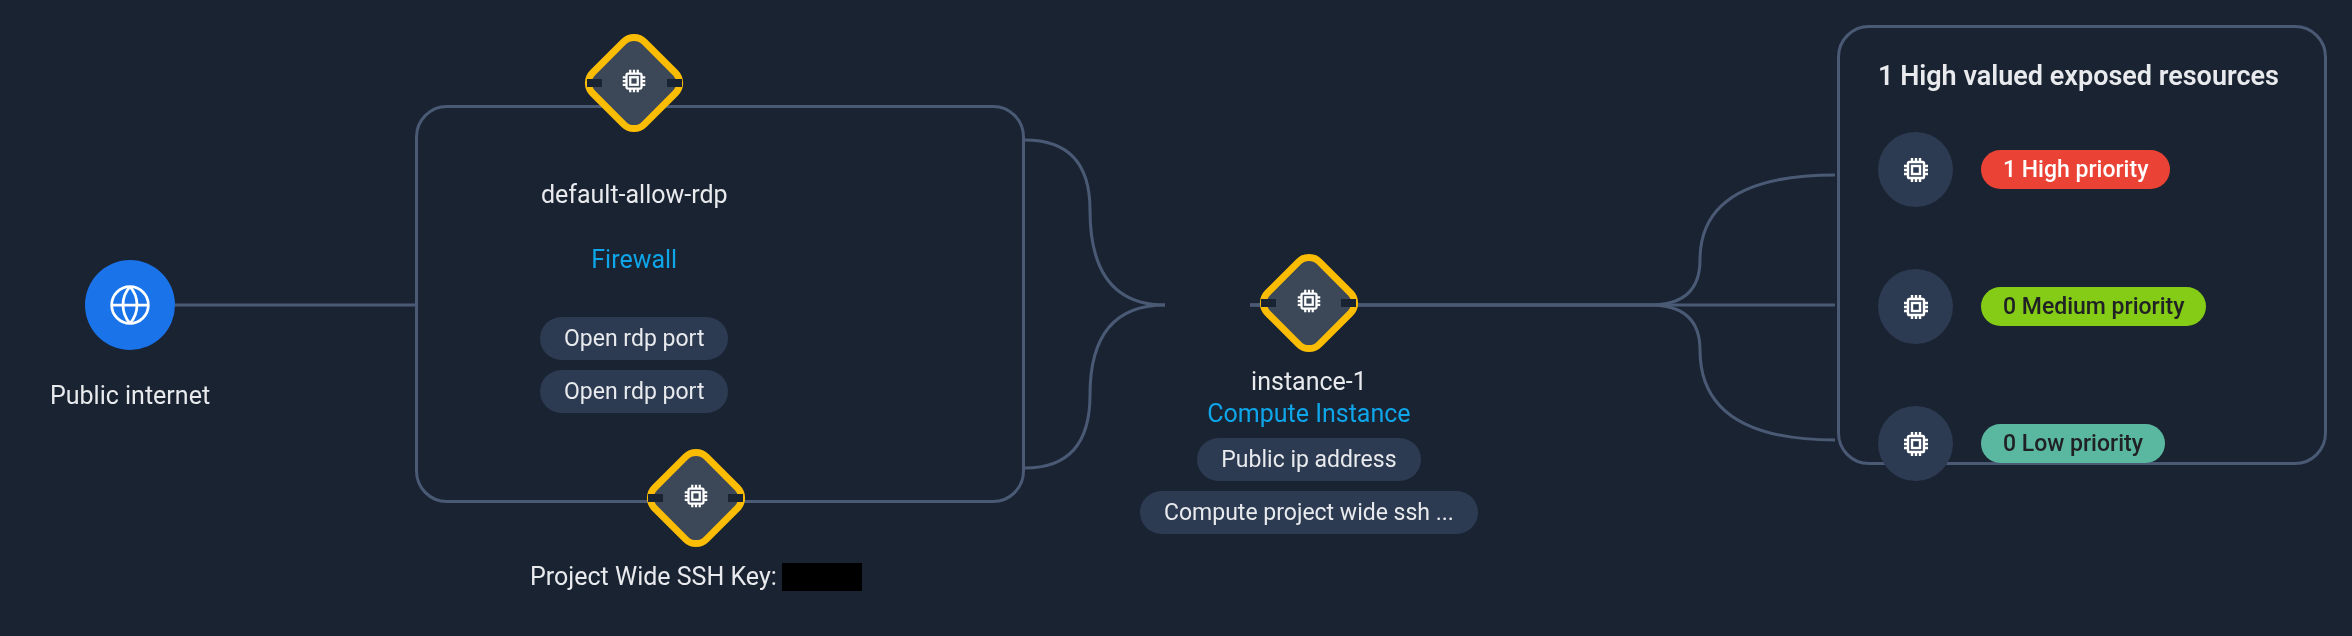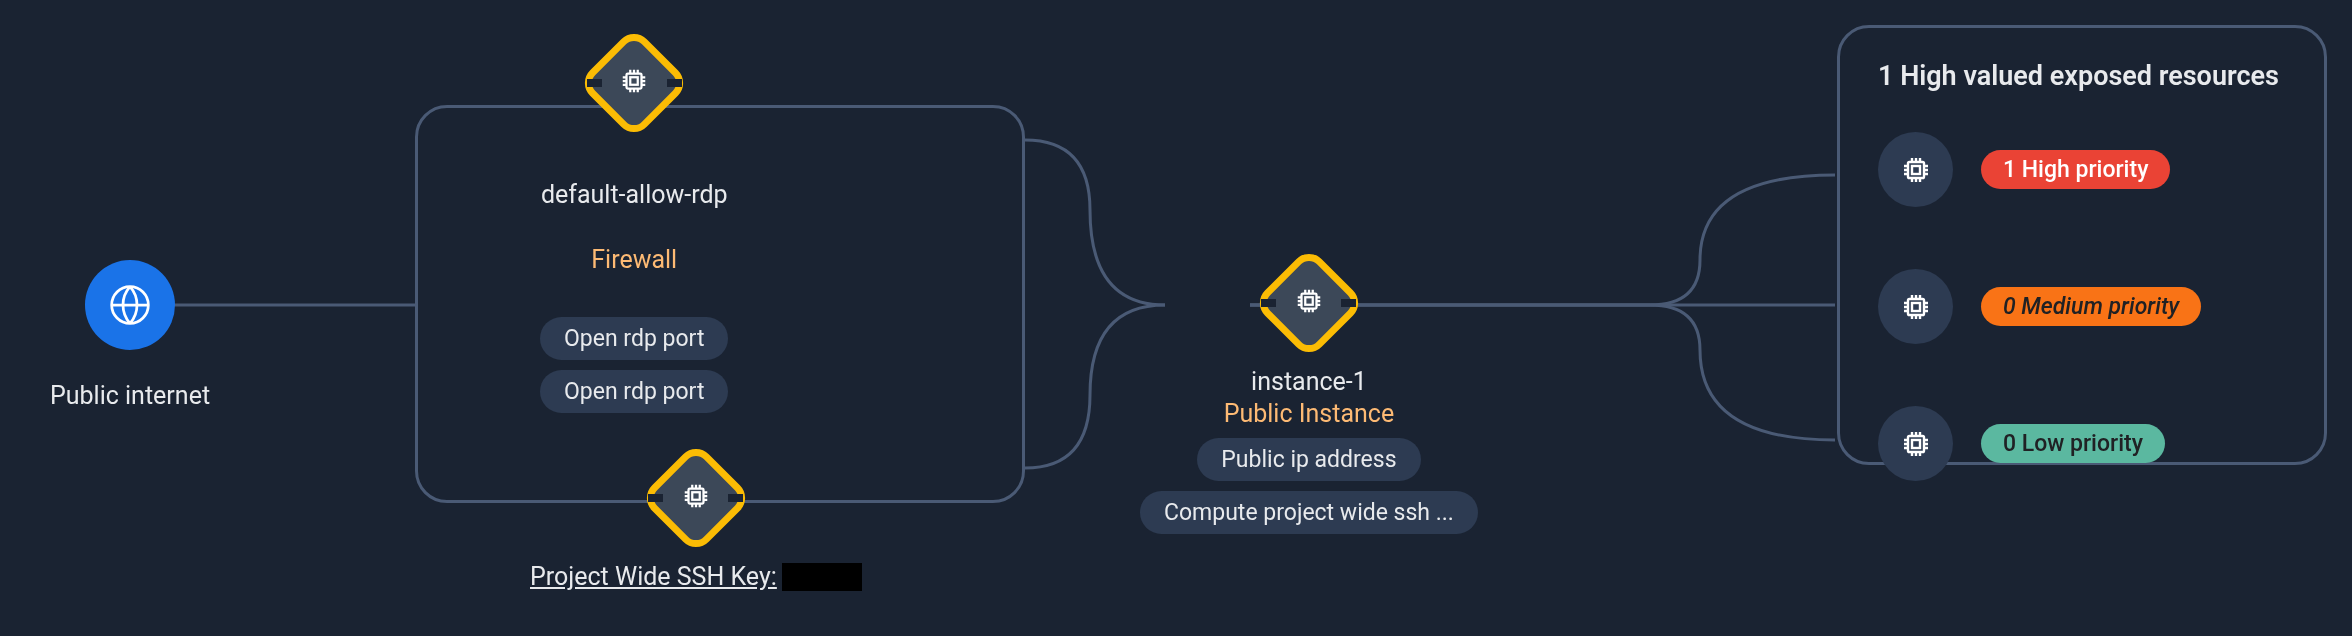--- a/index.html
+++ b/index.html
@@ -148,31 +148,30 @@
     
     .node-title {
       font-size: 25px;
       color: #e8eaed;
       text-align: center;
       white-space: nowrap;
     }
     
     .node-subtitle {
       font-size: 25px;
-      color: #fdba74;
+      color: #0ea5e9;
       text-align: center;
       margin-top: 3px;
     }
     
     .ssh-title-row {
       display: flex;
       align-items: center;
       gap: 5px;
       font-size: 25px;
-      text-decoration: underline;
     }
     
     .redacted-block {
       width: 80px;
       height: 28px;
       background: #000;
     }
     
     
     .tags {
@@ -236,23 +235,22 @@
       font-size: 23px;
       font-weight: 500;
     }
     
     .badge-high {
       background: #ea4335;
       color: #fff;
     }
     
     .badge-medium {
-      background: #f97316;
+      background: #84cc16;
       color: #202124;
-      font-style: italic;
     }
     
     .badge-low {
       background: #5bb8a0;
       color: #202124;
       text-align: center;
     }
   </style>
 </head>
 <body>
@@ -330,21 +328,21 @@
       <div class="diamond-notch-right"></div>
       <div class="diamond-icon">
         <svg width="30" height="30" viewBox="0 0 24 24" fill="none" stroke="#fff" stroke-width="1.8">
           <rect x="6" y="6" width="12" height="12" rx="1"></rect>
           <rect x="9" y="9" width="6" height="6"></rect>
           <path d="M9 3v3M12 3v3M15 3v3M9 18v3M12 18v3M15 18v3M3 9h3M3 12h3M3 15h3M18 9h3M18 12h3M18 15h3"></path>
         </svg>
       </div>
     </div>
     <div class="node-title">instance-1</div>
-    <div class="node-subtitle">Public Instance</div>
+    <div class="node-subtitle">Compute Instance</div>
     <div class="tags">
       <div class="tag">Public ip address</div>
       <div class="tag">Compute project wide ssh ...</div>
     </div>
   </div>
 
   <div class="right-panel">
     <div class="panel-title">1 High valued exposed resources</div>
 
     <div class="priority-row">

